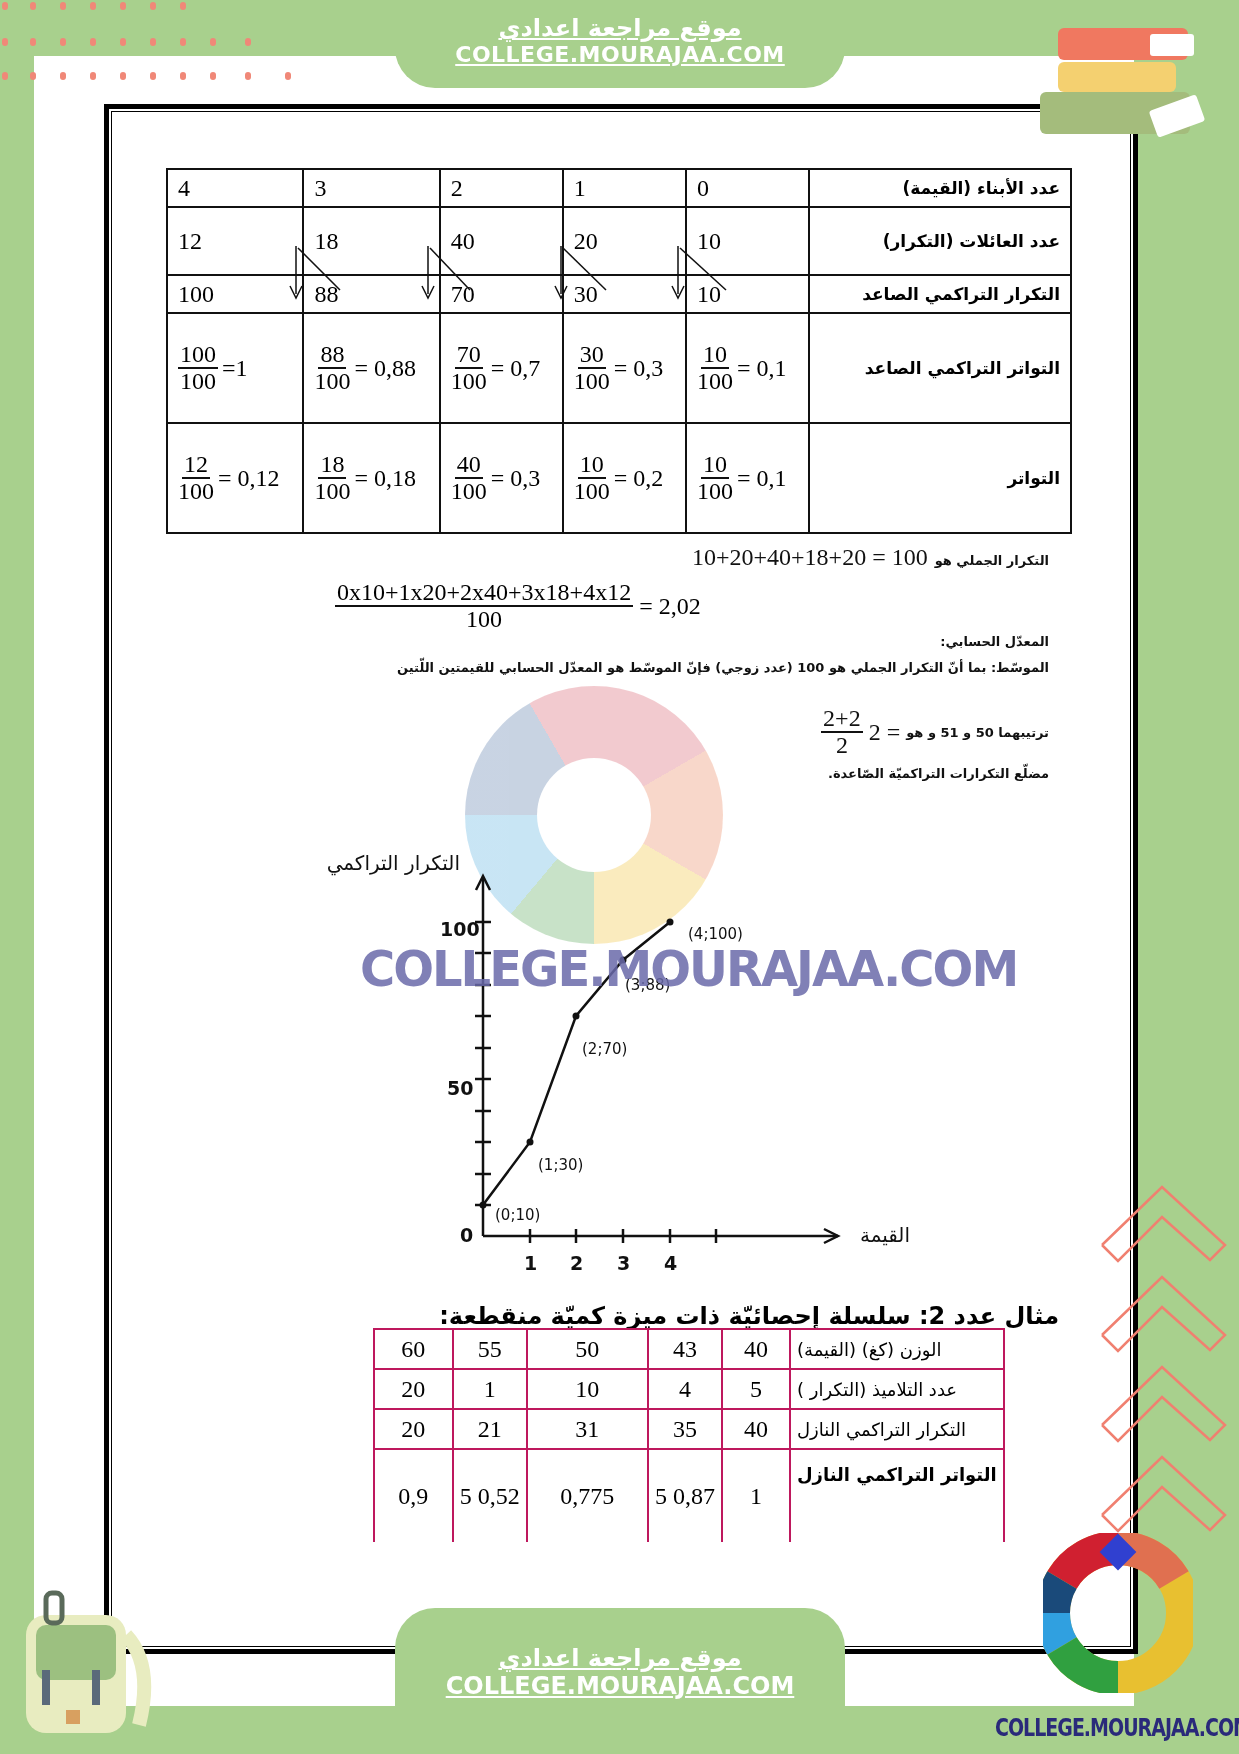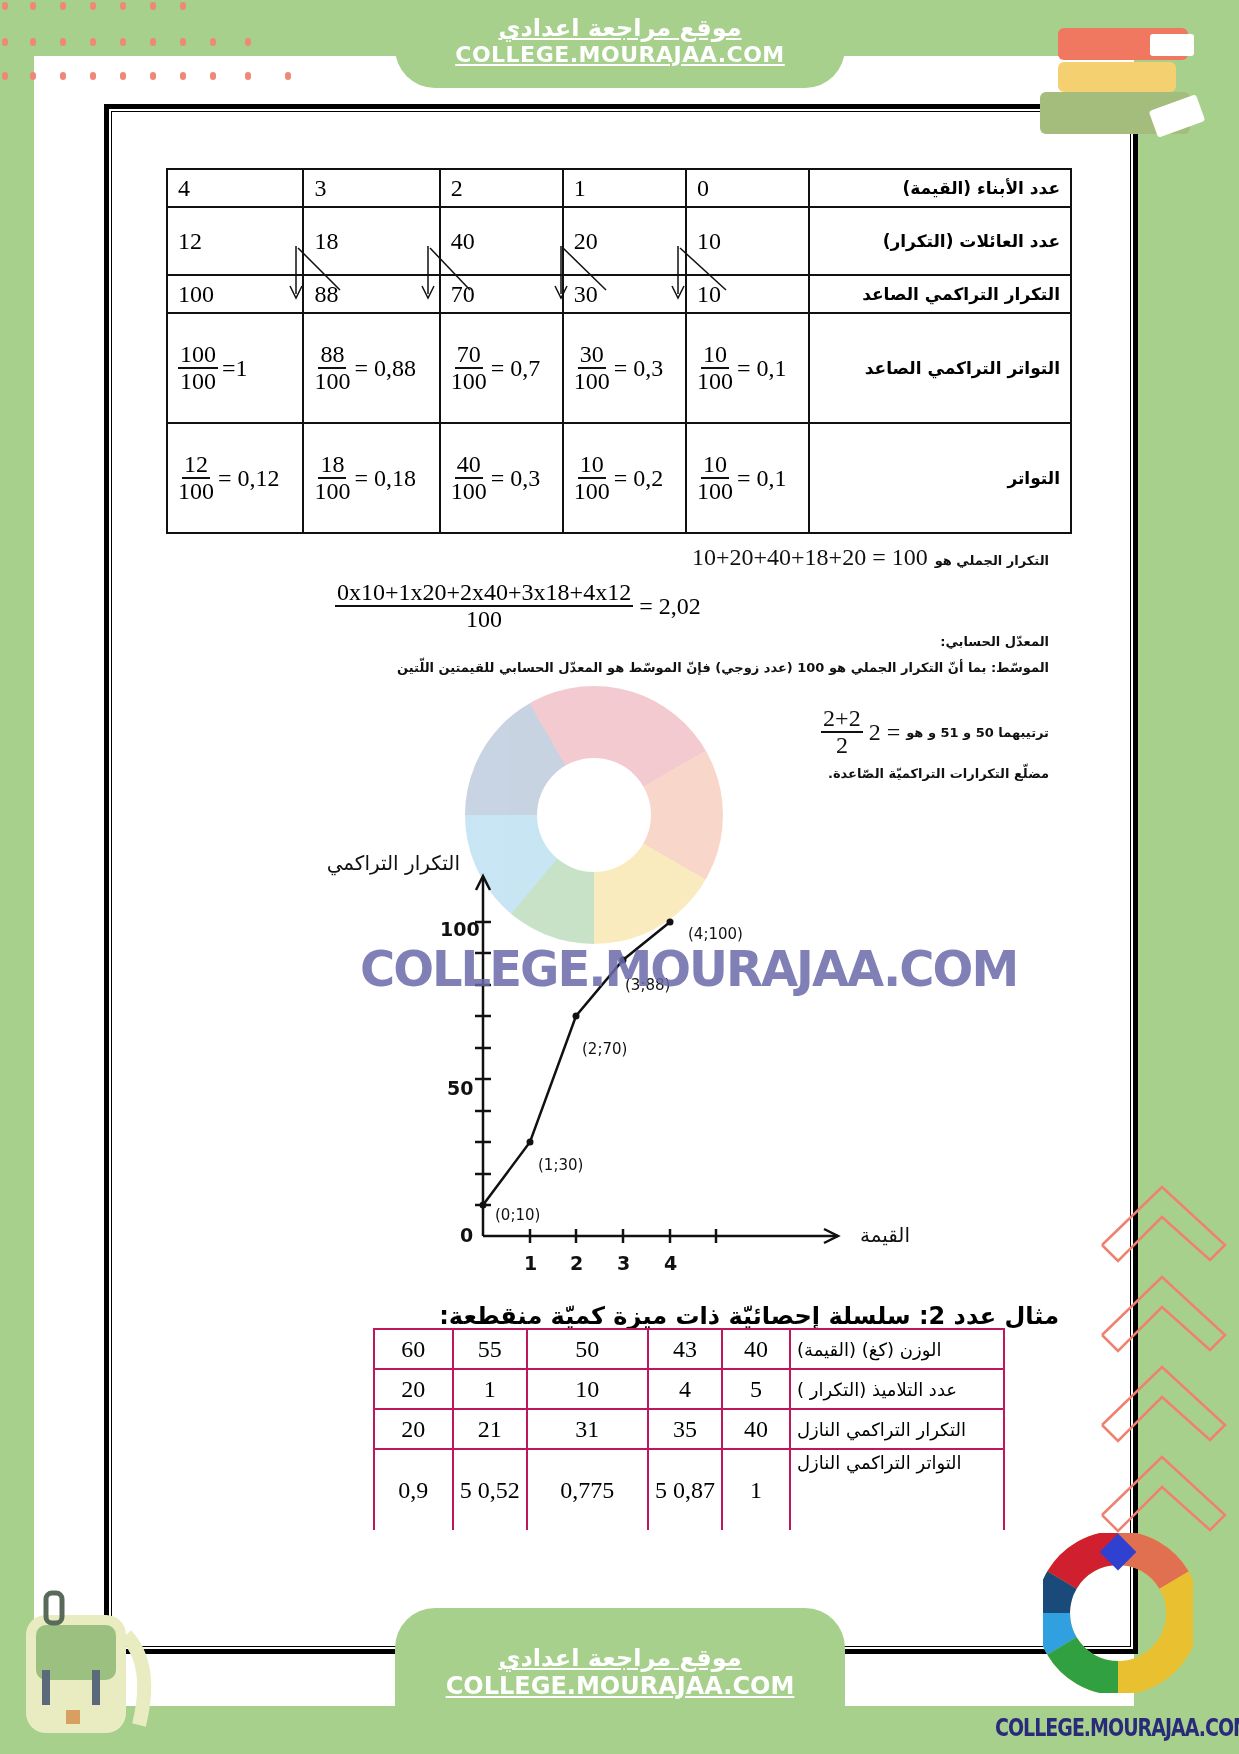--- a/index.html
+++ b/index.html
@@ -39,21 +39,21 @@
     background: conic-gradient(#e8a0a8 0 60deg, #f4b8a0 60deg 120deg, #f6dc8a 120deg 180deg, #9ccc9c 180deg 220deg, #9cd0ec 220deg 270deg, #9cb0cc 270deg 330deg, #e8a0a8 330deg 360deg); }
   .wheel::after { content:""; position:absolute; left:72px; top:72px; width:114px; height:114px; border-radius:50%; background:#fff; }
   .watermark { position:absolute; left:360px; top:940px; font-family:"DejaVu Sans", sans-serif; font-weight:bold; font-size:48px; color:#6a6aaa; opacity:0.85; letter-spacing:-2px; transform:scaleY(1.05); z-index:7; }
   .chart { position:absolute; left:290px; top:840px; width:660px; height:440px; z-index:6; }
   .chart text { font-family:"DejaVu Sans", sans-serif; }
   .ex2 { position:absolute; right:180px; top:1290px; direction:rtl; font-family:"DejaVu Sans", sans-serif; font-weight:bold; font-size:24px;margin-top:12px; }
   table.t2 { position:absolute; left:373px; top:1328px; width:632px; border-collapse:collapse; direction:rtl; font-family:"Liberation Serif", serif; font-size:24px; }
   table.t2 td { border:2px solid #be185d; text-align:center; height:38px; padding:0 6px; }
   table.t2 td.lbl { font-family:"DejaVu Sans", sans-serif; font-size:18px; text-align:left; width:200px; }
   table.t2 tr.last td { border-bottom:none; height:78px; }
-  table.t2 tr.last td.lbl { vertical-align:top; padding-top:2px; }
+  table.t2 tr.last td.lbl { vertical-align:top; padding-top:14px;font-weight:bold; }
 </style>
 </head>
 <body>
 
 <div class="left-band"></div>
 <div class="right-band"></div>
 <div class="bottom-band"></div>
 <div class="page"></div>
 
 <div class="dots">

